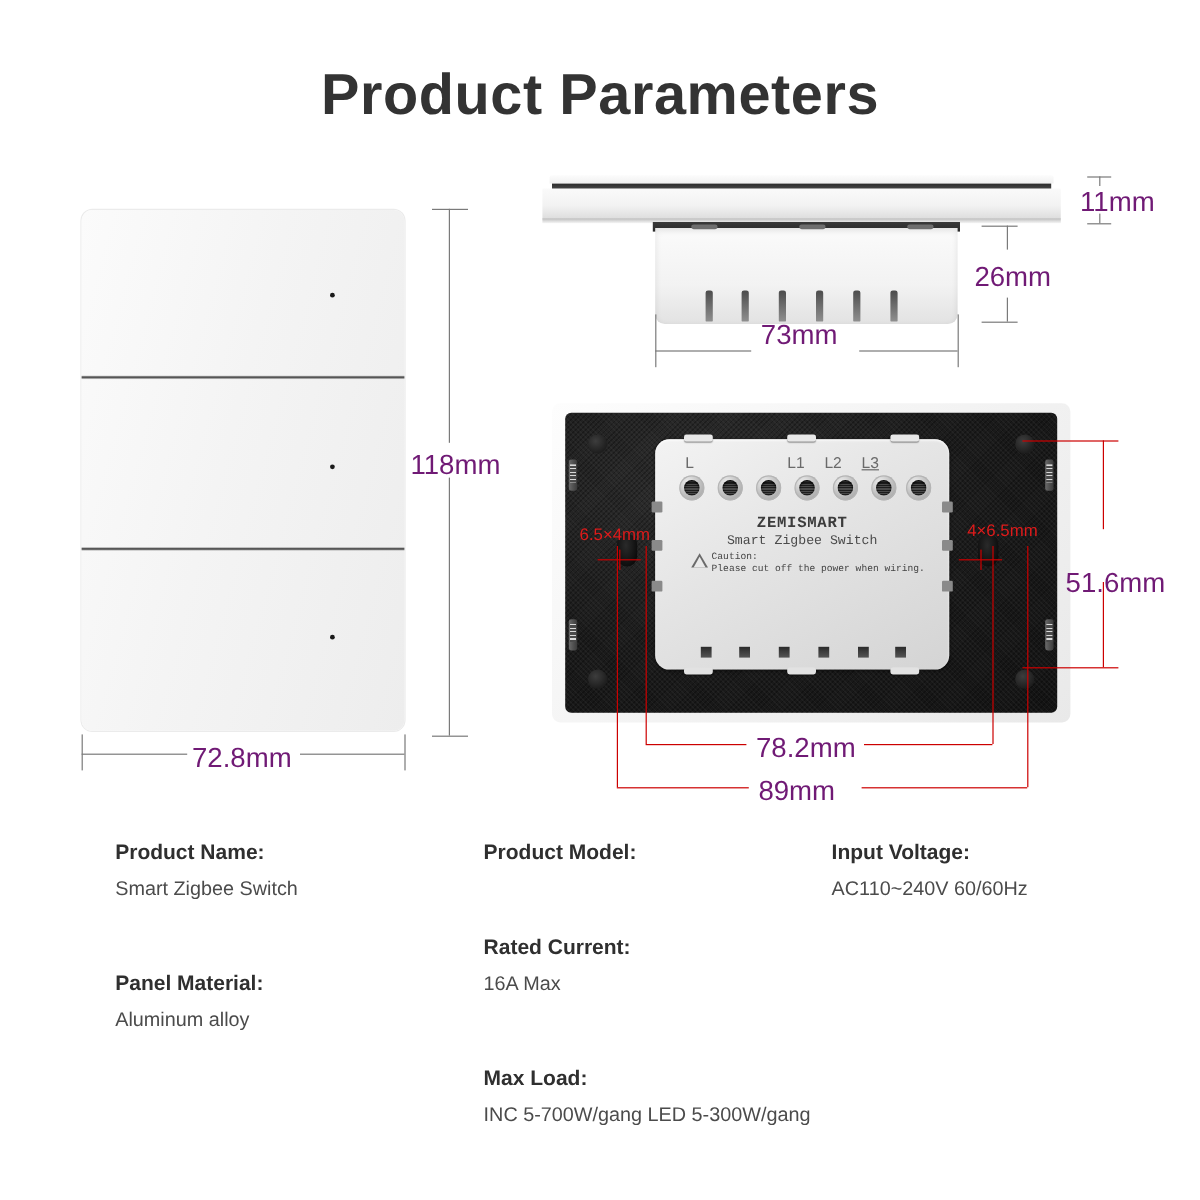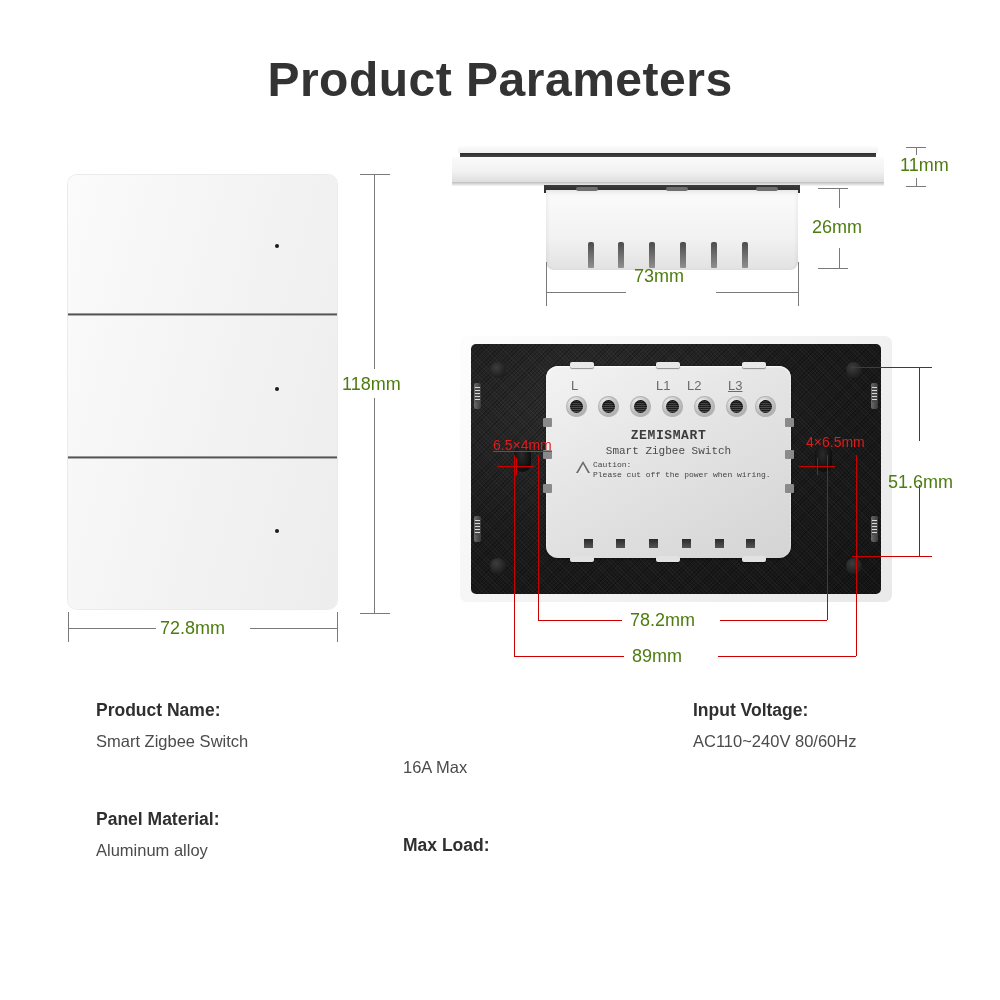--- a/index.html
+++ b/index.html
@@ -15,21 +15,21 @@
 
   
   .title{
     position:absolute;left:0;top:52px;width:1000px;
     text-align:center;
     font-size:48px;font-weight:bold;color:#333333;
     letter-spacing:.5px;
   }
 
   
-  .dimtxt{position:absolute;font-size:18px;color:#4d7c0f;white-space:nowrap;}
+  .dimtxt{position:absolute;font-size:23px;color:#701a75;white-space:nowrap;}
   .dimtxt.red{color:#e01b1b;font-size:14px;}
   .vline{position:absolute;width:1px;background:#7a7a7a;}
   .hline{position:absolute;height:1px;background:#7a7a7a;}
   .vline.r{background:#cc0000;}
   .hline.r{background:#cc0000;}
 
   
   .panel{
     position:absolute;left:68px;top:175px;width:269px;height:434px;
     background:linear-gradient(105deg,#fbfbfb 0%,#f4f4f4 45%,#ededed 100%);
@@ -288,21 +288,21 @@
       <div class="mod-sidetab" style="left:-3px;top:52px;"></div>
       <div class="mod-sidetab" style="left:-3px;top:84px;"></div>
       <div class="mod-sidetab" style="left:-3px;top:118px;"></div>
       <div class="mod-sidetab" style="right:-3px;top:52px;"></div>
       <div class="mod-sidetab" style="right:-3px;top:84px;"></div>
       <div class="mod-sidetab" style="right:-3px;top:118px;"></div>
 
       <div class="term-label" style="left:25px;top:12px;">L</div>
       <div class="term-label" style="left:110px;top:12px;">L1</div>
       <div class="term-label" style="left:141px;top:12px;">L2</div>
-      <div class="term-label" style="left:182px;top:12px;text-decoration:underline;">L3</div>
+      <div class="term-label" style="left:172px;top:12px;text-decoration:underline;">L3</div>
 
       <div class="screw" style="left:20px;top:30px;"></div>
       <div class="screw" style="left:52px;top:30px;"></div>
       <div class="screw" style="left:84px;top:30px;"></div>
       <div class="screw" style="left:116px;top:30px;"></div>
       <div class="screw" style="left:148px;top:30px;"></div>
       <div class="screw" style="left:180px;top:30px;"></div>
       <div class="screw" style="left:209px;top:30px;"></div>
 
       <div class="label-block">
@@ -331,21 +331,21 @@
 
   <div class="cross" style="left:498px;top:458px;">
     <div class="ch" style="left:0;top:8px;width:36px;"></div>
     <div class="cv" style="left:18px;top:0;height:17px;"></div>
   </div>
   <div class="cross" style="left:799px;top:458px;">
     <div class="ch" style="left:0;top:8px;width:36px;"></div>
     <div class="cv" style="left:18px;top:0;height:17px;"></div>
   </div>
 
-  <div class="dimtxt red" style="left:493px;top:437px;text-decoration:underline;">6.5×4mm</div>
+  <div class="dimtxt red" style="left:483px;top:437px;">6.5×4mm</div>
   <div class="dimtxt red" style="left:806px;top:434px;">4×6.5mm</div>
 
   <div class="hline r" style="left:852px;top:367px;width:80px;"></div>
   <div class="hline r" style="left:852px;top:556px;width:80px;"></div>
   <div class="vline r" style="left:919px;top:367px;height:74px;"></div>
   <div class="vline r" style="left:919px;top:485px;height:71px;"></div>
   <div class="dimtxt" style="left:888px;top:472px;">51.6mm</div>
 
   <div class="vline r" style="left:538px;top:455px;height:165px;"></div>
   <div class="vline r" style="left:827px;top:455px;height:165px;"></div>
@@ -367,31 +367,34 @@
         <div class="spec-val">Smart Zigbee Switch</div>
       </div>
       <div class="spec-item" style="margin-top:58px;">
         <div class="spec-key">Panel Material:</div>
         <div class="spec-val">Aluminum alloy</div>
       </div>
     </div>
 
     <div class="spec-col" style="left:403px;top:10px;">
       <div class="spec-item">
+        <div class="spec-key">Product Model:</div>
       </div>
       <div class="spec-item" style="margin-top:58px;">
+        <div class="spec-key">Rated Current:</div>
         <div class="spec-val">16A Max</div>
       </div>
       <div class="spec-item" style="margin-top:58px;">
         <div class="spec-key">Max Load:</div>
+        <div class="spec-val">INC 5-700W/gang   LED 5-300W/gang</div>
       </div>
     </div>
 
     <div class="spec-col" style="left:693px;top:10px;">
       <div class="spec-item">
         <div class="spec-key">Input Voltage:</div>
-        <div class="spec-val">AC110~240V 80/60Hz</div>
+        <div class="spec-val">AC110~240V 60/60Hz</div>
       </div>
     </div>
 
   </div>
 
 </div>
 
 </body></html>

